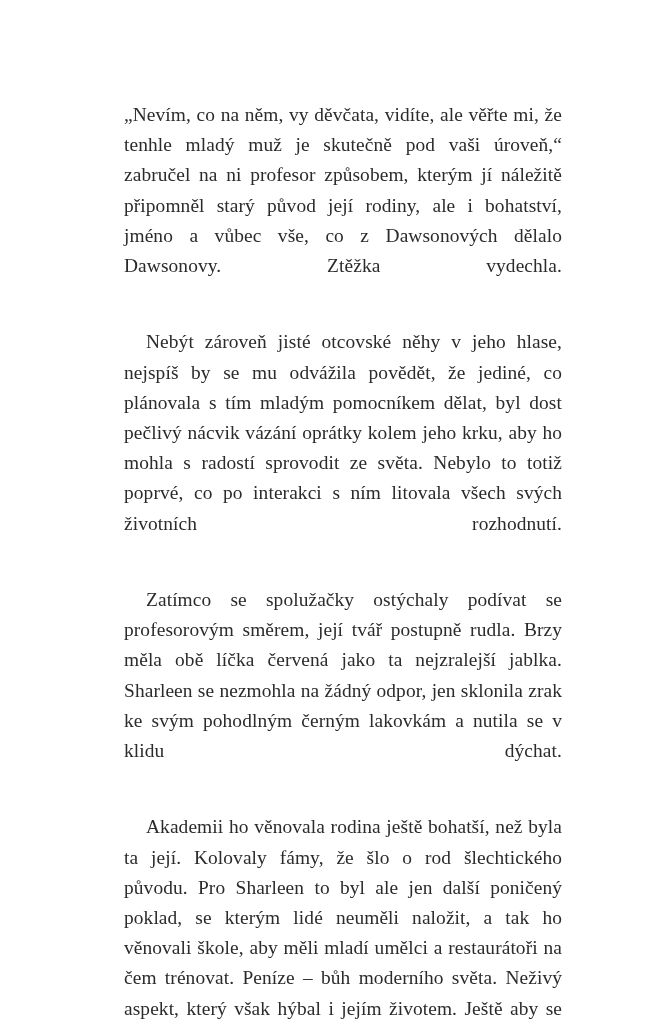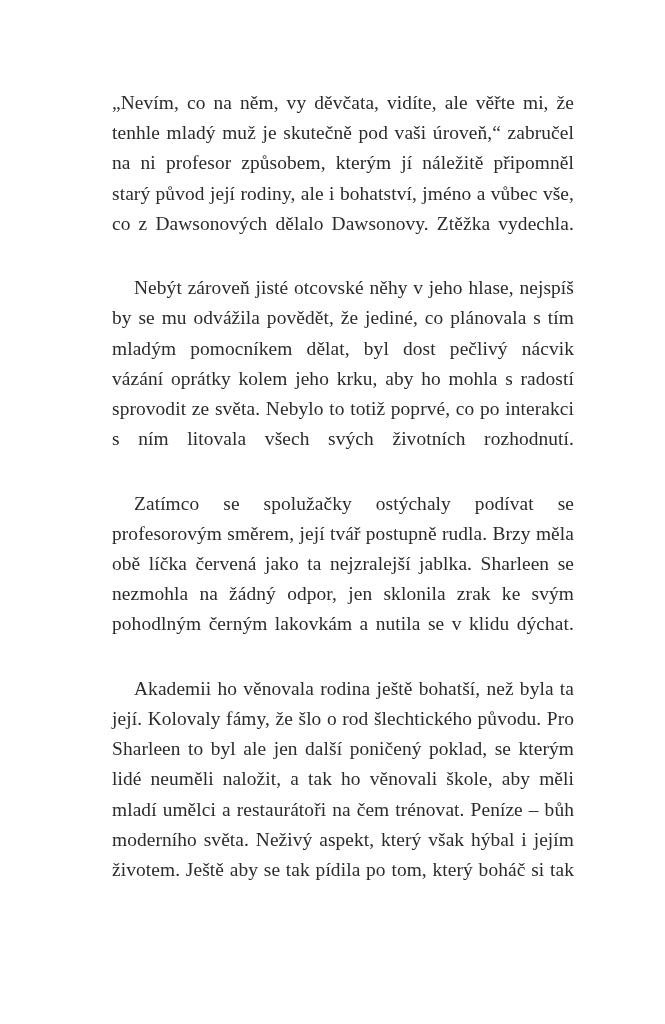--- a/index.html
+++ b/index.html
@@ -33,21 +33,21 @@
     -webkit-hyphens: manual;
     hyphens: manual;
     color: #2b2b2b;
     font-size: 19.4px;
     line-height: 30.2px;
     letter-spacing: 0.005em;
     word-spacing: 0.01em;
   }
 
   #text-column p {
-    margin: 4px;
+    margin: 16px;
     padding: 0;
     text-indent: 22px;
     text-align: justify;
   }
 
   #text-column p.first {
     text-indent: 0;
   }
 
   

